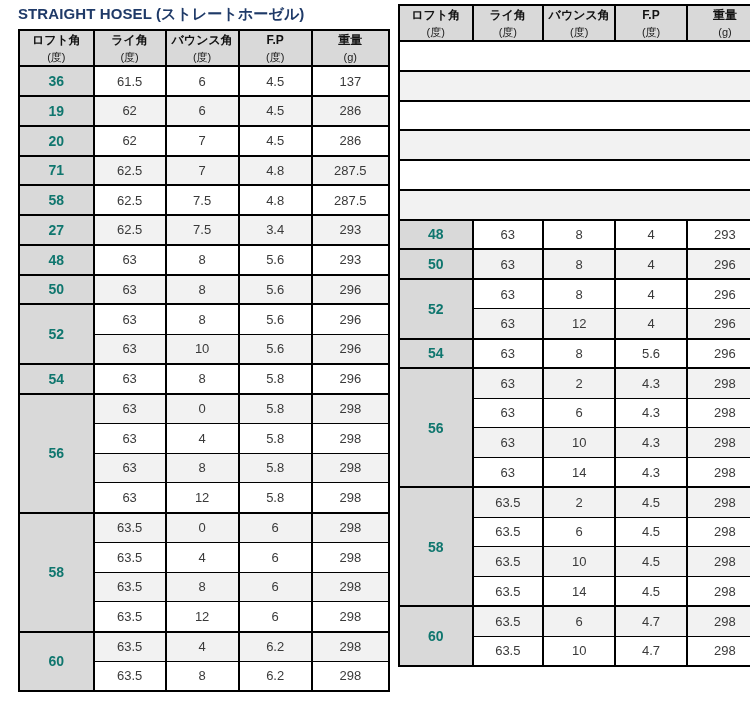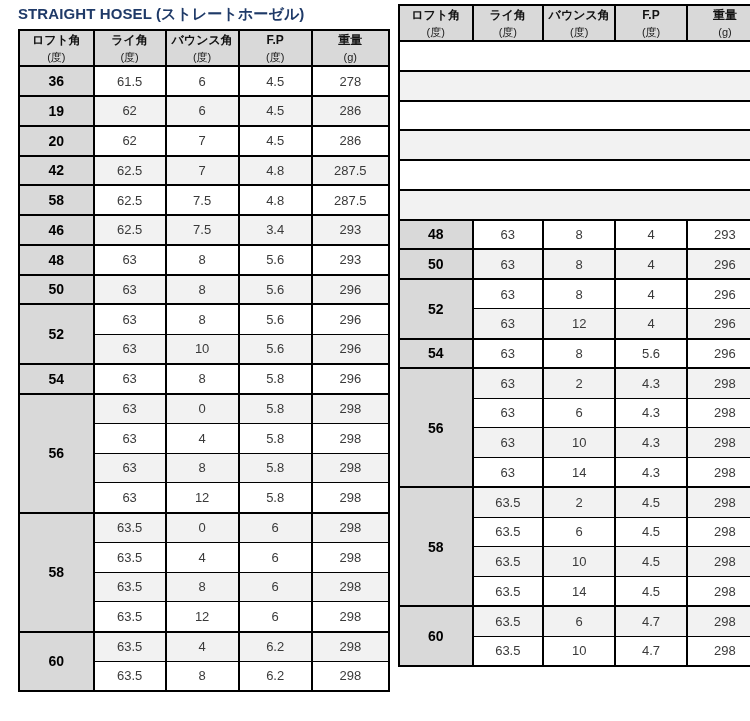--- a/index.html
+++ b/index.html
@@ -58,21 +58,21 @@
     border:2px solid var(--border-color);
   }
   th .label{display:block;font-size:12px;font-weight:700;color:#111;line-height:1.4;}
   th .unit{display:block;font-size:11px;font-weight:400;color:#222;line-height:1.3;margin-top:1px;}
   tbody tr.group-start>td{border-top:2px solid var(--border-color);}
   tbody tr.sub-row>td{border-top:1px solid var(--border-color);}
   td.loft-cell{
     background:var(--loft-bg);
     font-weight:bold;
     font-size:14px;
-    color:#000000;
+    color:#0f766e;
   }
   td.value-cell{
     font-size:13px;
     color:var(--value-color);
   }
   tbody tr.alt td.value-cell, tbody tr.alt td.empty-cell{background:var(--row-alt-bg);}
   tbody tr:not(.alt) td.value-cell, tbody tr:not(.alt) td.empty-cell{background:var(--row-bg);}
 </style>
 </head>
 <body>
@@ -112,52 +112,52 @@
               <span class="unit">(g)</span>
             </th>
           </tr>
         </thead>
         <tbody>
           <tr class="group-start">
             <td class="loft-cell" rowspan="1">36</td>
             <td class="value-cell">61.5</td>
             <td class="value-cell">6</td>
             <td class="value-cell">4.5</td>
-            <td class="value-cell">278</td>
+            <td class="value-cell">137</td>
           </tr>
           <tr class="group-start alt">
             <td class="loft-cell" rowspan="1">19</td>
             <td class="value-cell">62</td>
             <td class="value-cell">6</td>
             <td class="value-cell">4.5</td>
             <td class="value-cell">286</td>
           </tr>
           <tr class="group-start">
             <td class="loft-cell" rowspan="1">20</td>
             <td class="value-cell">62</td>
             <td class="value-cell">7</td>
             <td class="value-cell">4.5</td>
             <td class="value-cell">286</td>
           </tr>
           <tr class="group-start alt">
-            <td class="loft-cell" rowspan="1">42</td>
+            <td class="loft-cell" rowspan="1">71</td>
             <td class="value-cell">62.5</td>
             <td class="value-cell">7</td>
             <td class="value-cell">4.8</td>
             <td class="value-cell">287.5</td>
           </tr>
           <tr class="group-start">
             <td class="loft-cell" rowspan="1">58</td>
             <td class="value-cell">62.5</td>
             <td class="value-cell">7.5</td>
             <td class="value-cell">4.8</td>
             <td class="value-cell">287.5</td>
           </tr>
           <tr class="group-start alt">
-            <td class="loft-cell" rowspan="1">46</td>
+            <td class="loft-cell" rowspan="1">27</td>
             <td class="value-cell">62.5</td>
             <td class="value-cell">7.5</td>
             <td class="value-cell">3.4</td>
             <td class="value-cell">293</td>
           </tr>
           <tr class="group-start">
             <td class="loft-cell" rowspan="1">48</td>
             <td class="value-cell">63</td>
             <td class="value-cell">8</td>
             <td class="value-cell">5.6</td>

